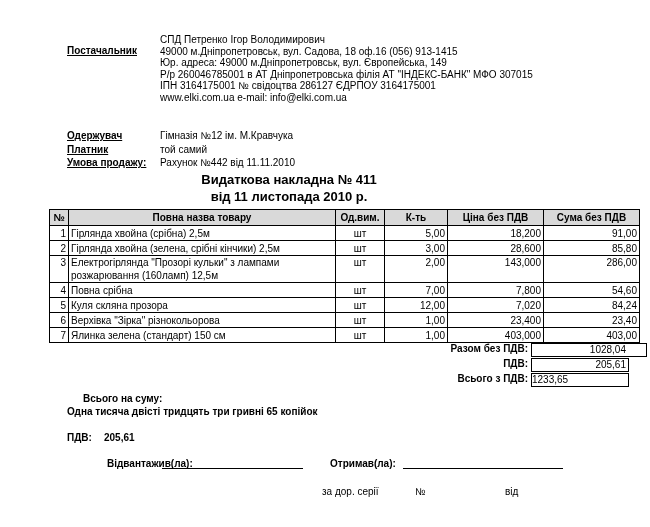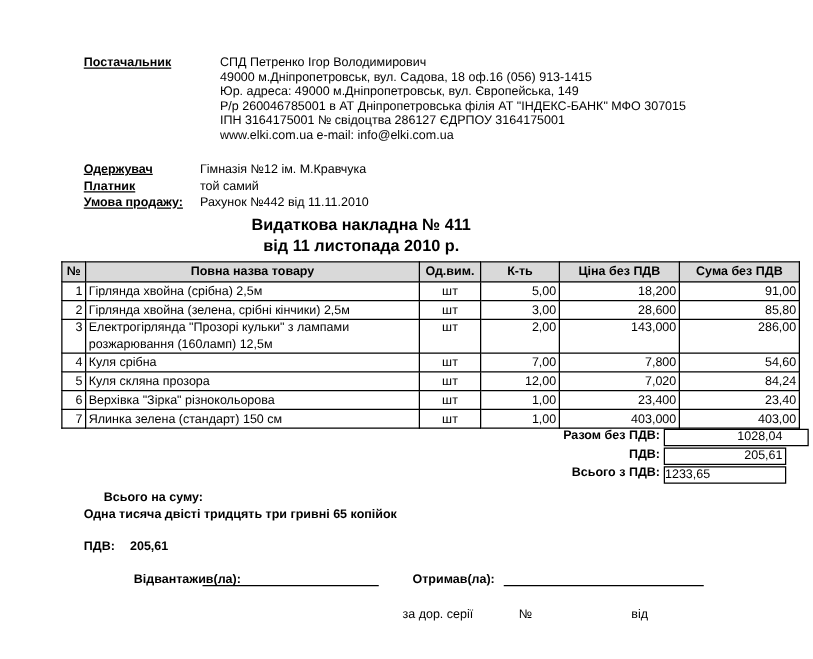--- a/index.html
+++ b/index.html
@@ -15,21 +15,21 @@
     table.goods th { background: #d9d9d9; font-weight: bold; text-align: center; height: 15px; }
     .num { text-align: right; }
     .ctr { text-align: center; }
     .bold { font-weight: bold; }
     .sign-line { position: absolute; border-bottom: 1px solid #000; height: 0; }
   </style>
 </head>
 <body>
 
 <div class="abs lbl" style="left:67px; top:45px;">Постачальник</div>
-<div class="abs" style="left:160px; top:45px;margin-left:16px;">
+<div class="abs" style="left:160px; top:34px;">
   <div class="info-line">СПД Петренко Ігор Володимирович</div>
   <div class="info-line">49000 м.Дніпропетровськ, вул. Садова, 18 оф.16 (056) 913-1415</div>
   <div class="info-line">Юр. адреса: 49000 м.Дніпропетровськ, вул. Європейська, 149</div>
   <div class="info-line">Р/р 260046785001  в АТ Дніпропетровська філія АТ "ІНДЕКС-БАНК" МФО 307015</div>
   <div class="info-line">ІПН 3164175001 № свідоцтва 286127 ЄДРПОУ 3164175001</div>
   <div class="info-line">www.elki.com.ua e-mail: info@elki.com.ua</div>
 </div>
 
 <div class="abs lbl" style="left:67px; top:130px;">Одержувач</div>
 <div class="abs info-line" style="left:160px; top:130px;">Гімназія №12 ім. М.Кравчука</div>
@@ -75,21 +75,21 @@
         <div>Електрогірлянда "Прозорі кульки" з лампами</div>
         <div>розжарювання (160ламп) 12,5м</div>
       </td>
       <td class="ctr" style="vertical-align:top;">шт</td>
       <td class="num" style="vertical-align:top;">2,00</td>
       <td class="num" style="vertical-align:top;">143,000</td>
       <td class="num" style="vertical-align:top;">286,00</td>
     </tr>
     <tr>
       <td class="num">4</td>
-      <td>Куля срібна</td>
+      <td>Повна срібна</td>
       <td class="ctr">шт</td>
       <td class="num">7,00</td>
       <td class="num">7,800</td>
       <td class="num">54,60</td>
     </tr>
     <tr>
       <td class="num">5</td>
       <td>Куля скляна прозора</td>
       <td class="ctr">шт</td>
       <td class="num">12,00</td>

